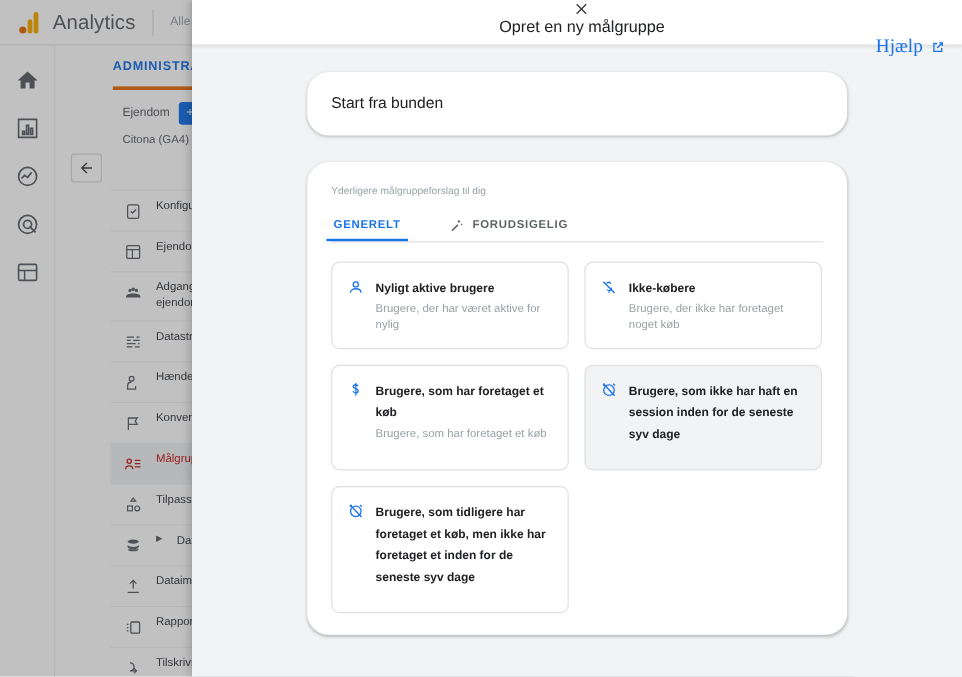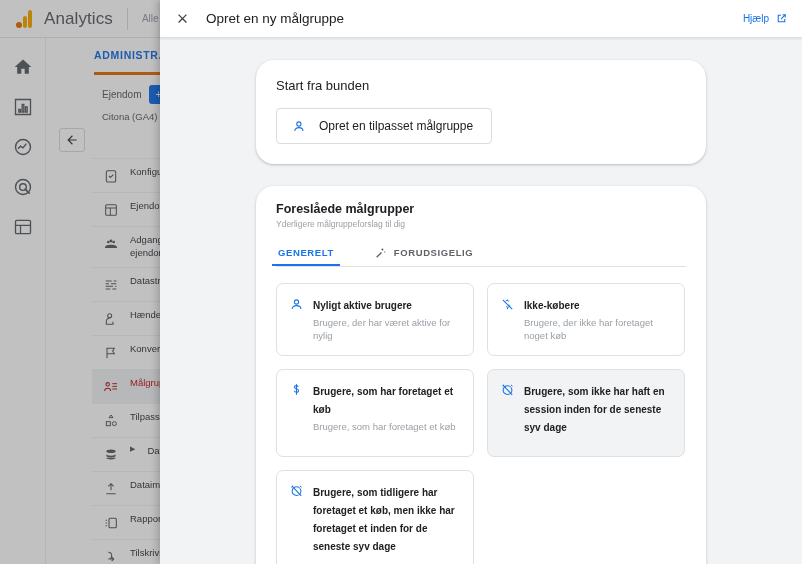--- a/index.html
+++ b/index.html
@@ -74,27 +74,27 @@
   
   .scrim { position:absolute; inset:0; background: rgba(32,33,36,0.28); }
 
   
   .modal {
     position:absolute; left: 160px; top: 0; width: 642px; height: 564px;
     background: #f1f3f4; box-shadow: -2px 0 8px rgba(0,0,0,.22);
   }
   .modal-header {
     height: 38px; background:#fff; display:flex; align-items:center;
-    border-bottom: 1px solid #e0e0e0; box-shadow: 0 1px 2px rgba(60,64,67,.12);
+    border-bottom: 1px solid #e0e0e0; box-shadow: 0 1px 2px rgba(60,64,67,.12); flex-direction: column;
   }
   .mh-close { width: 32px; display:flex; align-items:center; justify-content:center; color:#3c4043; margin-left:6px;}
   .mh-close svg { width:15px; height:15px; fill: currentColor; }
   .mh-title { font-size: 13.5px; color: #202124; margin-left: 8px; }
   .mh-right { margin-left:auto; display:flex; align-items:center; gap:5px; margin-right:14px; }
-  .mh-help { font-size: 10px; color:#1a73e8; }
+  .mh-help { font-size: 16px; color:#1a73e8;font-family:Liberation Serif, serif; }
   .mh-help-ic { width:14px;height:14px;color:#1a73e8;display:flex;align-items:center;justify-content:center;}
   .mh-help-ic svg{width:13px;height:13px;fill:currentColor;}
 
   .modal-body { padding: 22px 96px 0 96px; }
 
   .card {
     background:#fff; border-radius: 18px; box-shadow: 0 1px 2px rgba(60,64,67,.20), 0 1px 3px 1px rgba(60,64,67,.08);
   }
   .card-scratch { padding: 18px 20px 20px 20px; margin-bottom: 22px; }
   .card-scratch h3 { font-size: 13px; font-weight: 400; color: #202124; }
@@ -345,33 +345,23 @@
               <path d="M14 4h6v6h-2V7.4l-6.3 6.3-1.4-1.4L16.6 6H14z"></path>
             </svg>
         </span>
       </div>
     </div>
 
     <div class="modal-body">
 
       <div class="card card-scratch">
         <h3>Start fra bunden</h3>
-        <div class="scratch-btn">
-          <span class="ic">
-            <svg viewBox="0 0 24 24">
-                <circle cx="11" cy="8" r="3.4" fill="none" stroke="currentColor" stroke-width="1.7"></circle>
-                <path d="M4.5 19c0-3.3 2.9-5.2 6.5-5.2s6.5 1.9 6.5 5.2" fill="none" stroke="currentColor" stroke-width="1.7"></path>
-              </svg>
-          </span>
-          <span class="lb">Opret en tilpasset målgruppe</span>
-        </div>
       </div>
 
       <div class="card card-sugg">
-        <div class="sugg-title">Foreslåede målgrupper</div>
         <div class="sugg-sub">Yderligere målgruppeforslag til dig</div>
 
         <div class="tabs">
           <div class="tab active">
             <span>GENERELT</span>
           </div>
           <div class="tab">
             <span class="ic">
               <svg viewBox="0 0 24 24">
                   <path d="M4 20l9-9 1.8 1.8-9 9z"></path>

